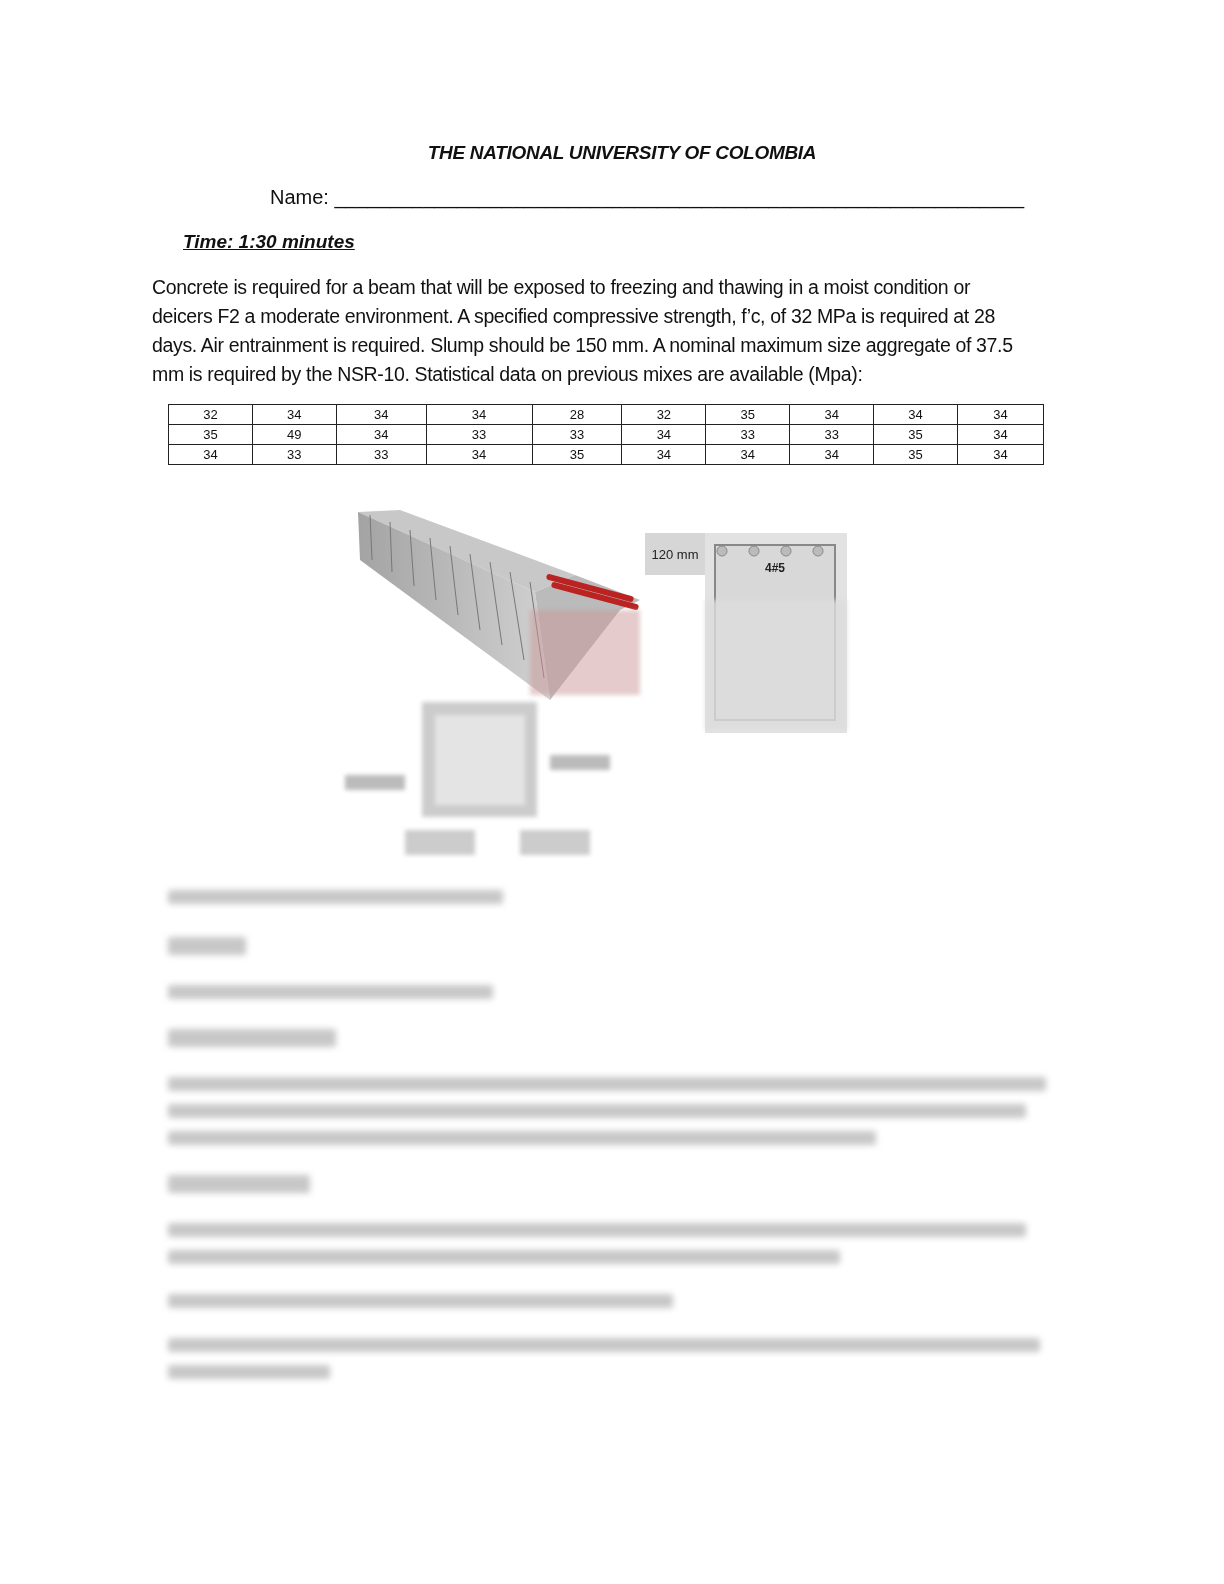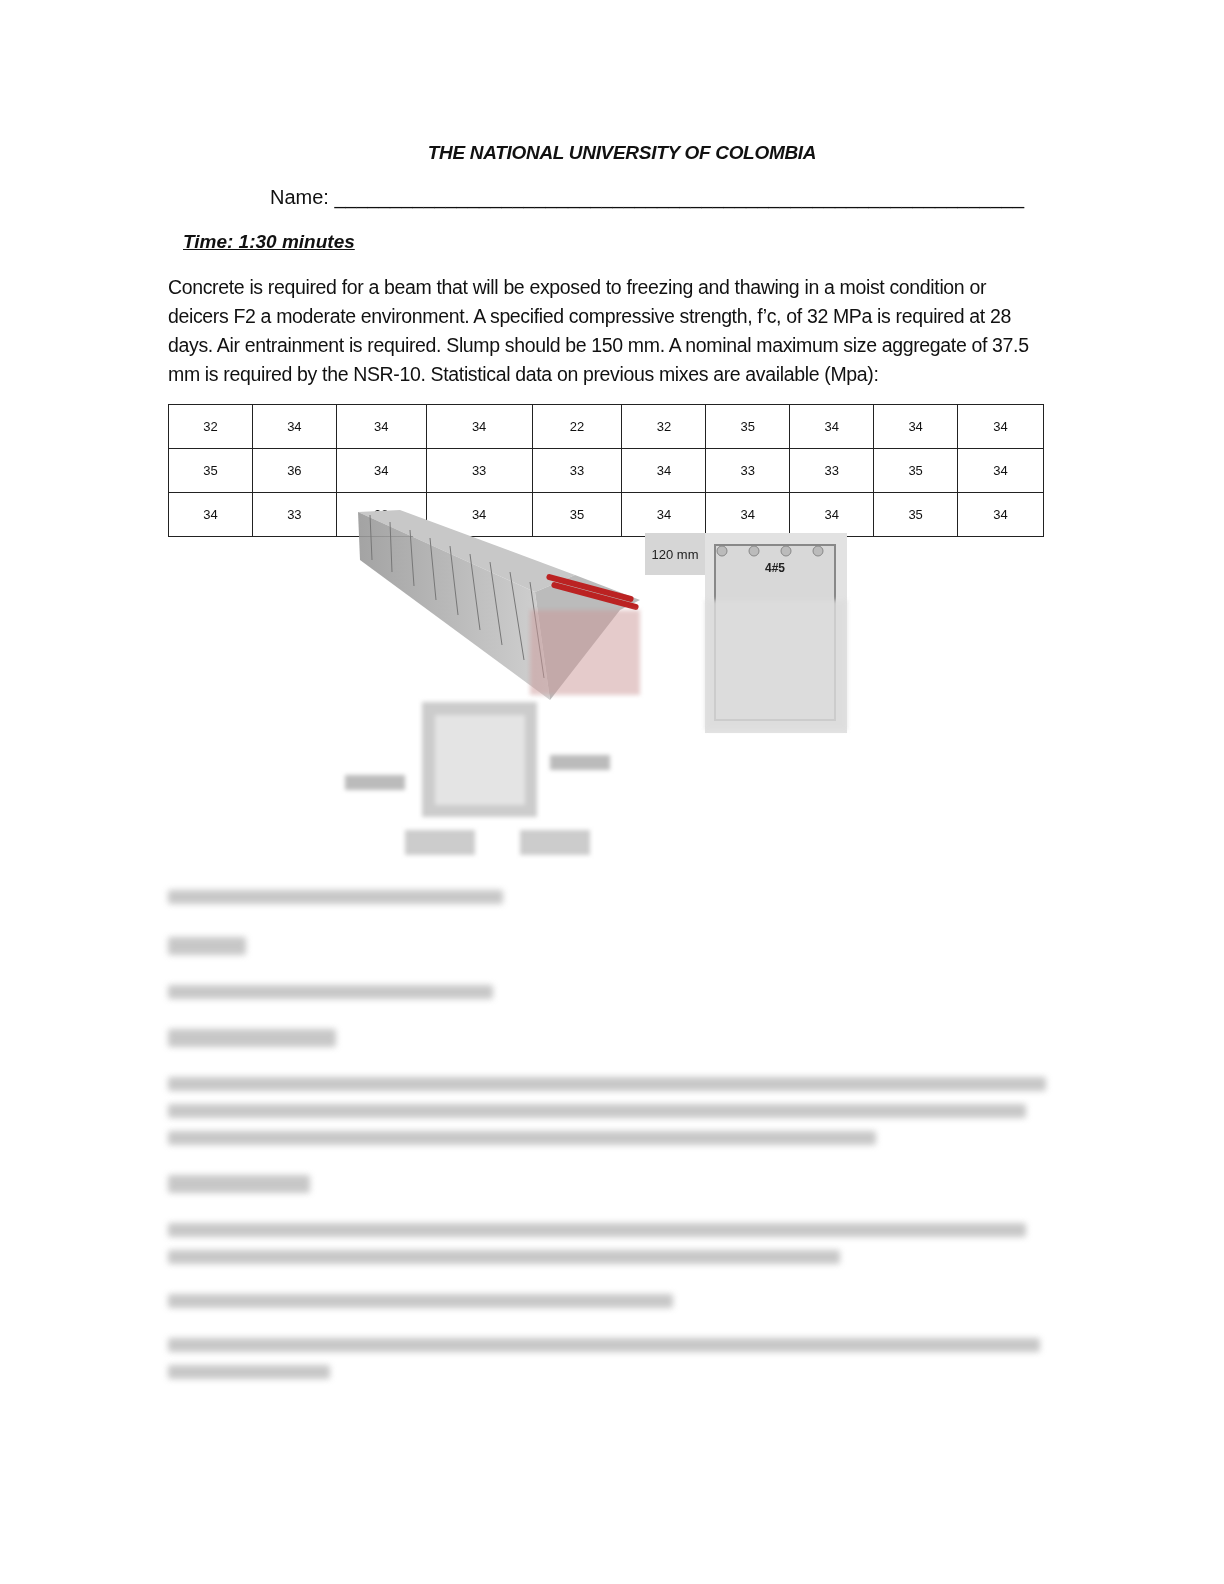--- a/index.html
+++ b/index.html
@@ -1,23 +1,23 @@
 <!DOCTYPE html>
 <html><head>
 <meta charset="utf-8">
 <style>
   html,body{margin:0;padding:0;background:#fff;}
   body{width:1224px;height:1584px;position:relative;font-family:"Liberation Sans",sans-serif;color:#111;overflow:hidden;}
   .abs{position:absolute;}
   .title{left:16px;width:1212px;top:142px;text-align:center;font-size:19px;font-weight:bold;font-style:italic;letter-spacing:-0.3px;}
   .name{left:243px;top:186px;font-size:20px;margin-left:27px;}
   .time{left:168px;top:231px;font-size:19px;font-weight:bold;font-style:italic;text-decoration:underline;margin-left:15px;}
-  .para{left:168px;top:273px;width:880px;font-size:19.5px;line-height:29px;letter-spacing:-0.35px;}
+  .para{left:152px;top:273px;width:880px;font-size:19.5px;line-height:29px;letter-spacing:-0.35px;}
   table.data{position:absolute;left:168px;top:404px;width:876px;border-collapse:collapse;font-size:13px;}
-  table.data td{border:1.5px solid #222;text-align:center;height:19px;padding:12px;}
+  table.data td{border:1.5px solid #222;text-align:center;height:19px;padding:0;}
   .fig{left:330px;top:500px;width:600px;height:380px;}
   .blur{background:#9a9a9a;filter:blur(3px);opacity:0.55;height:14px;border-radius:2px;}
 </style>
 </head>
 <body>
 
 <div class="abs title">THE NATIONAL UNIVERSITY OF COLOMBIA</div>
 <div class="abs name">Name: ______________________________________________________________</div>
 <div class="abs time">Time: 1:30 minutes</div>
 <div class="abs para">Concrete is required for a beam that will be exposed to freezing and thawing in a moist condition or deicers F2 a moderate environment. A specified compressive strength, f’c, of 32 MPa is required at 28 days. Air entrainment is required. Slump should be 150 mm. A nominal maximum size aggregate of 37.5 mm is required by the NSR-10. Statistical data on previous mixes are available (Mpa):</div>
@@ -34,30 +34,30 @@
       <col style="width:84px">
       <col style="width:84px">
       <col style="width:86px">
   </colgroup>
   <tbody id="tbody">
       <tr>
         <td>32</td>
         <td>34</td>
         <td>34</td>
         <td>34</td>
-        <td>22</td>
+        <td>28</td>
         <td>32</td>
         <td>35</td>
         <td>34</td>
         <td>34</td>
         <td>34</td>
       </tr>
       <tr>
         <td>35</td>
-        <td>36</td>
+        <td>49</td>
         <td>34</td>
         <td>33</td>
         <td>33</td>
         <td>34</td>
         <td>33</td>
         <td>33</td>
         <td>35</td>
         <td>34</td>
       </tr>
       <tr>

